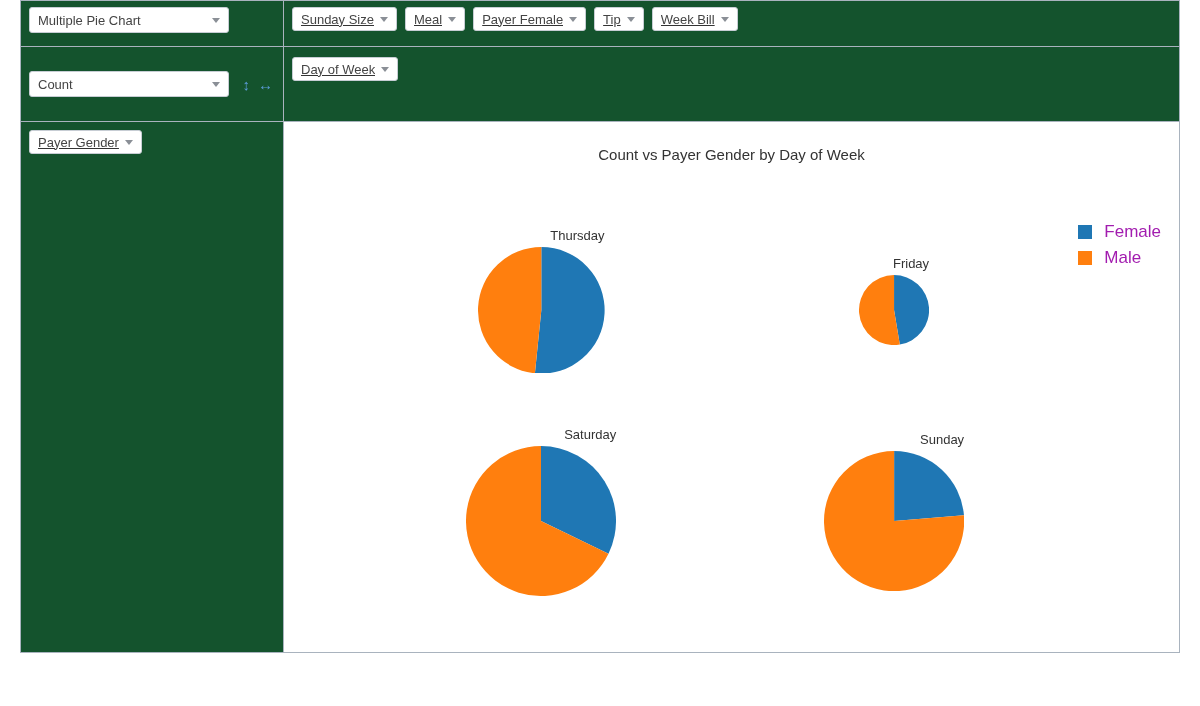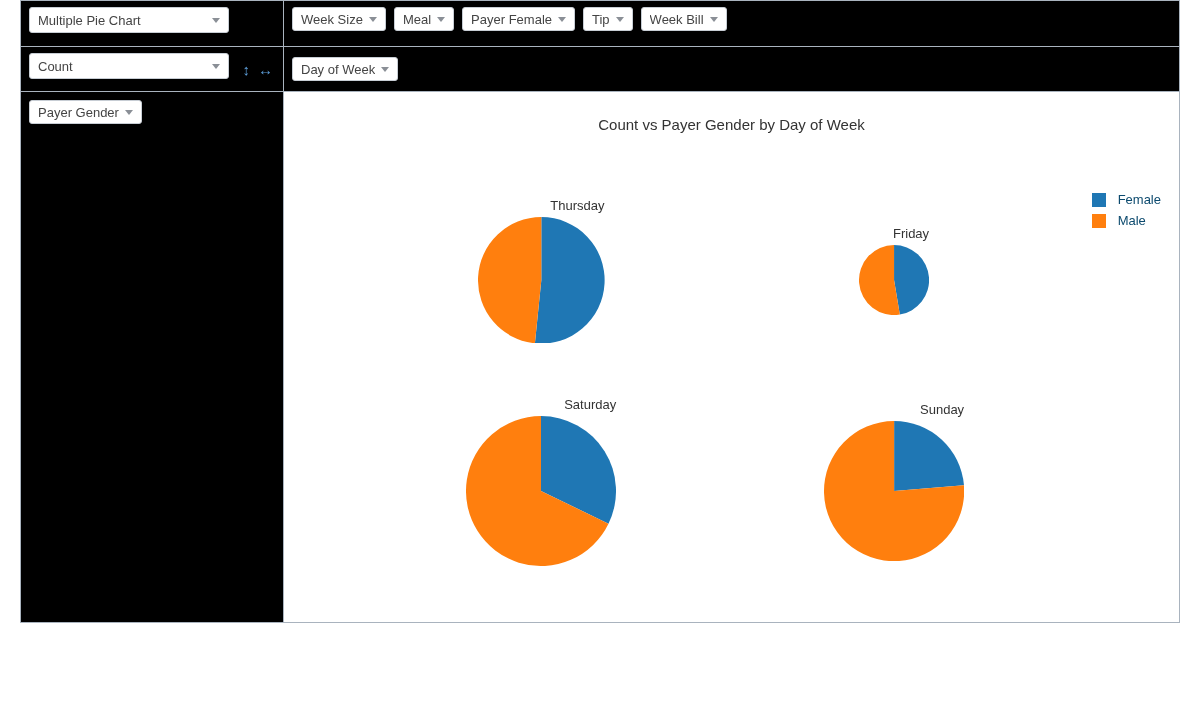--- a/index.html
+++ b/index.html
@@ -26,24 +26,24 @@
   
   table.pivot {
     border-collapse: collapse;
     width: 100%;
     table-layout: fixed;
   }
   table.pivot td {
     border: 1px solid #a9b3be;
     vertical-align: top;
   }
-  td.hdr { background: #000000; }
+  td.hdr { background: #14532d; text-decoration: underline; }
   td.render-cell { width: 263px; height: 46px; padding: 6px 8px; }
   td.unused-cell { height: 46px; padding: 6px 8px; }
-  td.agg-cell    { width: 263px; height: 44px; padding: 6px 8px; position: relative; }
+  td.agg-cell    { width: 263px; height: 44px; padding: 24px 8px; position: relative; }
   td.cols-cell   { height: 44px; padding: 10px 8px; }
   td.rows-cell   { width: 263px; padding: 8px 8px; }
   td.chart-cell  { background:#fff; padding: 0; }
 
   
   .dd {
     display: inline-flex;
     align-items: center;
     justify-content: space-between;
     background: #fff;
@@ -95,21 +95,21 @@
   }
   .pie-label-top {
     font-size: 13px; color: #333;
     margin-bottom: 4px;
   }
   .pie-svg { display: block; margin: 0 auto; }
 
   .legend {
     position: absolute;
     right: 18px; top: 100px;
-    font-size: 13px; color: #0c4a6e;
+    font-size: 17px; color: #a21caf;
   }
   .legend-row {
     display: flex; align-items: center; margin-bottom: 6px;
   }
   .legend-swatch {
     width: 14px; height: 14px; margin-right: 12px;
   }
 </style>
 </head>
 <body>
@@ -121,21 +121,21 @@
         <tr>
       <td class="hdr render-cell">
         <div class="dd full">
           <span class="text">Multiple Pie Chart</span>
           <span class="caret"></span>
         </div>
       </td>
       <td class="hdr unused-cell">
         <div class="pill-row" id="unused-pills">
               <div class="dd pill">
-                <span class="text">Week Size</span>
+                <span class="text">Sunday Size</span>
                 <span class="caret"></span>
               </div>
               <div class="dd pill">
                 <span class="text">Meal</span>
                 <span class="caret"></span>
               </div>
               <div class="dd pill">
                 <span class="text">Payer Female</span>
                 <span class="caret"></span>
               </div>

